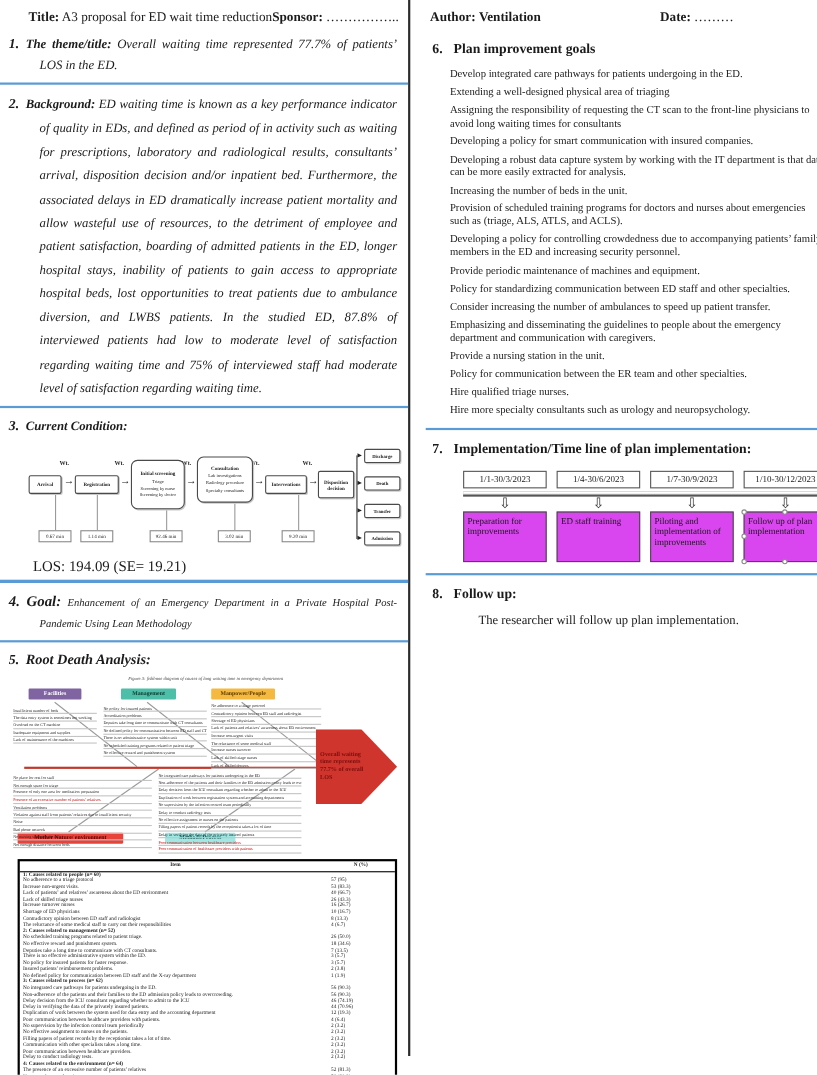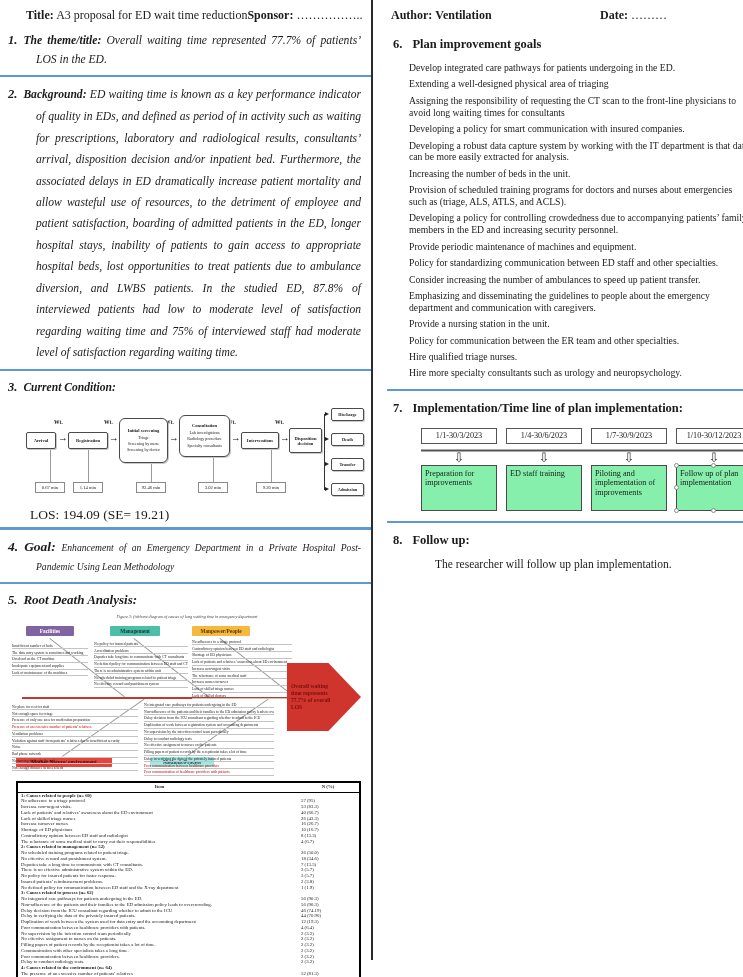--- a/index.html
+++ b/index.html
@@ -76,21 +76,21 @@
   .goals { padding:2px 4px 2px 22px; }
   .goal { font-size:9.7px; line-height:1.22; margin:0 0 4.6px 0; text-align:left; }
   .followup-text { font-size:11.5px; margin:10px 0 0 48px; }
 
   
   .tl { position:relative; width:332px; margin:12px 0 10px 34px; }
   .tl-row { display:flex; gap:9px; }
   .tl-date { width:76px; border:1.6px solid #555; text-align:center; font-size:8.2px; padding:2.5px 0; background:#fff; }
   .tl-line { width:332px; height:1px; background:#555; margin-top:3px; border-bottom:2px solid #fff; box-shadow:0 2.5px 0 #555; }
   .tl-arrowcell { width:76px; text-align:center; font-size:13px; line-height:1; color:#333; margin-top:2px; }
-  .tl-box { width:76px; min-height:46px; border:1.6px solid #4a4a4a; font-size:8.2px; line-height:1.15; padding:3px 3px; margin-top:1px; background:#86efac; }
+  .tl-box { width:76px; min-height:46px; border:1.6px solid #4a4a4a; font-size:8.2px; line-height:1.15; padding:3px 3px; margin-top:1px; background:#d946ef; }
   .tl-box.selected { position:relative; }
   .hdl { position:absolute; width:5px; height:5px; background:#fff; border:1px solid #8a8a8a; border-radius:50%; }
   .hdl.tl1 { left:-3px; top:-3px; } .hdl.tc { left:50%; margin-left:-3px; top:-3px; }
   .hdl.ml { left:-3px; top:50%; margin-top:-3px; }
   .hdl.bl { left:-3px; bottom:-3px; } .hdl.bc { left:50%; margin-left:-3px; bottom:-3px; }
 </style>
 </head>
 <body>
 
 <div class="page">

